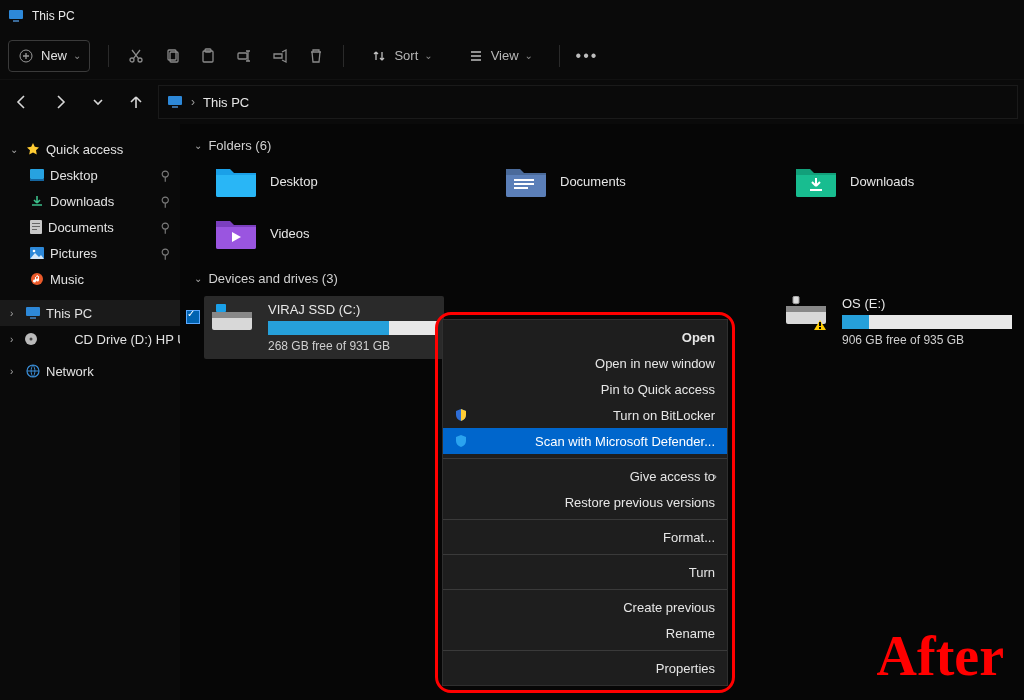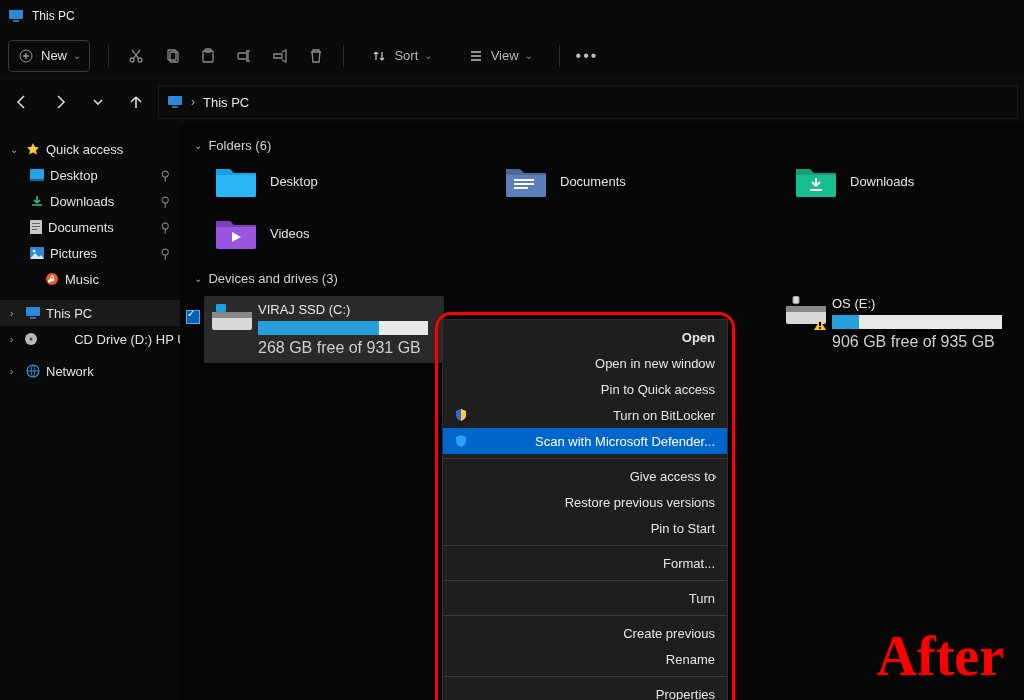--- a/index.html
+++ b/index.html
@@ -25,30 +25,30 @@
   .sb-item .pin { position:absolute; right:10px; color:#7b7b7b; }
   .sb-item.selected { background:#1a1a1a; }
   .content { flex:1; background:#060606; padding:10px 0 0 6px; }
   .sect-head { display:flex; align-items:center; gap:6px; font-size:13px; color:#d2d2d2; padding:4px 8px; }
   .sect-head .caret { font-size:10px; color:#aaa; }
   .folders-row { display:flex; gap:50px; padding:6px 0 16px 28px; }
   .fold { display:flex; align-items:center; gap:12px; width:240px; }
   .fold-ic { width:44px; height:36px; }
   .fold-lbl { font-size:13px; color:#e6e6e6; }
   .drives { display:flex; gap:120px; padding:6px 0 0 18px; }
-  .drive { display:flex; gap:4px; width:240px; align-items:flex-start; position:relative; }
+  .drive { display:flex; gap:14px; width:240px; align-items:flex-start; position:relative; }
   .drive.selected { background:#2a2a2a; padding:6px; border-radius:2px; }
   .drive.selected::before { content:""; position:absolute; left:-18px; top:14px; width:12px; height:12px; border:1px solid #5aa8ff; background:#0063b1; }
   .drive.selected::after { content:"✓"; position:absolute; left:-17px; top:12px; font-size:10px; color:#fff; }
   .drive-ic { width:44px; height:34px; position:relative; }
   .drive-body { display:flex; flex-direction:column; gap:4px; }
   .drive-name { font-size:13px; }
   .drive-bar { width:170px; height:14px; background:#e8e8e8; position:relative; }
   .drive-bar .fill { height:100%; background:#26a0da; }
-  .drive-free { font-size:16px; color:#cfcfcf; }
+  .drive-free { font-size:12px; color:#cfcfcf; }
   
   .ctx-wrap { position:absolute; left:435px; top:312px; width:300px; border:3px solid #ff0000; border-radius:16px; padding:4px; background:transparent; }
   .ctx { background:#1e1e1e; border:1px solid #2f2f2f; padding:4px 0; }
   .ctx-item { display:flex; align-items:center; height:26px; padding:0 12px 0 36px; font-size:13px; color:#e6e6e6; position:relative;justify-content:flex-end; }
   .ctx-item.bold { font-weight:600; }
   .ctx-item.hl { background:#0066cc; color:#fff; }
   .ctx-item .ic { position:absolute; left:10px; width:16px; height:16px; display:flex; align-items:center; justify-content:center; }
   .ctx-item .more { position:absolute; right:10px; color:#bdbdbd; font-size:11px; }
   .ctx-sep { height:1px; background:#3a3a3a; margin:4px 0; }
   .after-label { position:absolute; right:20px; bottom:12px; font-family:"Times New Roman", serif; font-size:56px; font-weight:700; color:#ff0000; }
@@ -217,21 +217,21 @@
         <span>
             <svg width="14" height="12" viewBox="0 0 14 12">
               <rect width="14" height="12" fill="#2d88d8" rx="1"></rect>
               <circle cx="4" cy="4" r="1.3" fill="#fff"></circle>
               <path d="M0 12 5 6l4 4 2-2 3 4z" fill="#fff" opacity=".8"></path>
             </svg>
           </span>
         <span>Pictures</span>
         <span class="pin">⚲</span>
       </div>
-      <div class="sb-item" style="padding-left:45px;">
+      <div class="sb-item" style="padding-left:30px;">
         <span>
             <svg width="14" height="14" viewBox="0 0 14 14">
               <circle cx="7" cy="7" r="6" fill="#ea5a2a"></circle>
               <path d="M6 4v5a1.5 1.5 0 1 1-1-1.4V5l4-1v4a1.5 1.5 0 1 1-1-1.4V3z" fill="#fff"></path>
             </svg>
           </span>
         <span>Music</span>
       </div>
     </div>
     <div class="sb-item selected" style="margin-top:6px;">
@@ -391,23 +391,20 @@
       <span>Scan with Microsoft Defender...</span>
     </div>
     <div class="ctx-sep"></div>
     <div class="ctx-item">
         <span>Give access to</span>
         <span class="more">›</span>
       </div>
     <div class="ctx-item">
         <span>Restore previous versions</span>
       </div>
-    <div class="ctx-item">
-        <span>Pin to Start</span>
-      </div>
     <div class="ctx-sep"></div>
     <div class="ctx-item">
         <span>Format...</span>
       </div>
     <div class="ctx-sep"></div>
     <div class="ctx-item">
         <span>Turn</span>
       </div>
     <div class="ctx-sep"></div>
     <div class="ctx-item">

